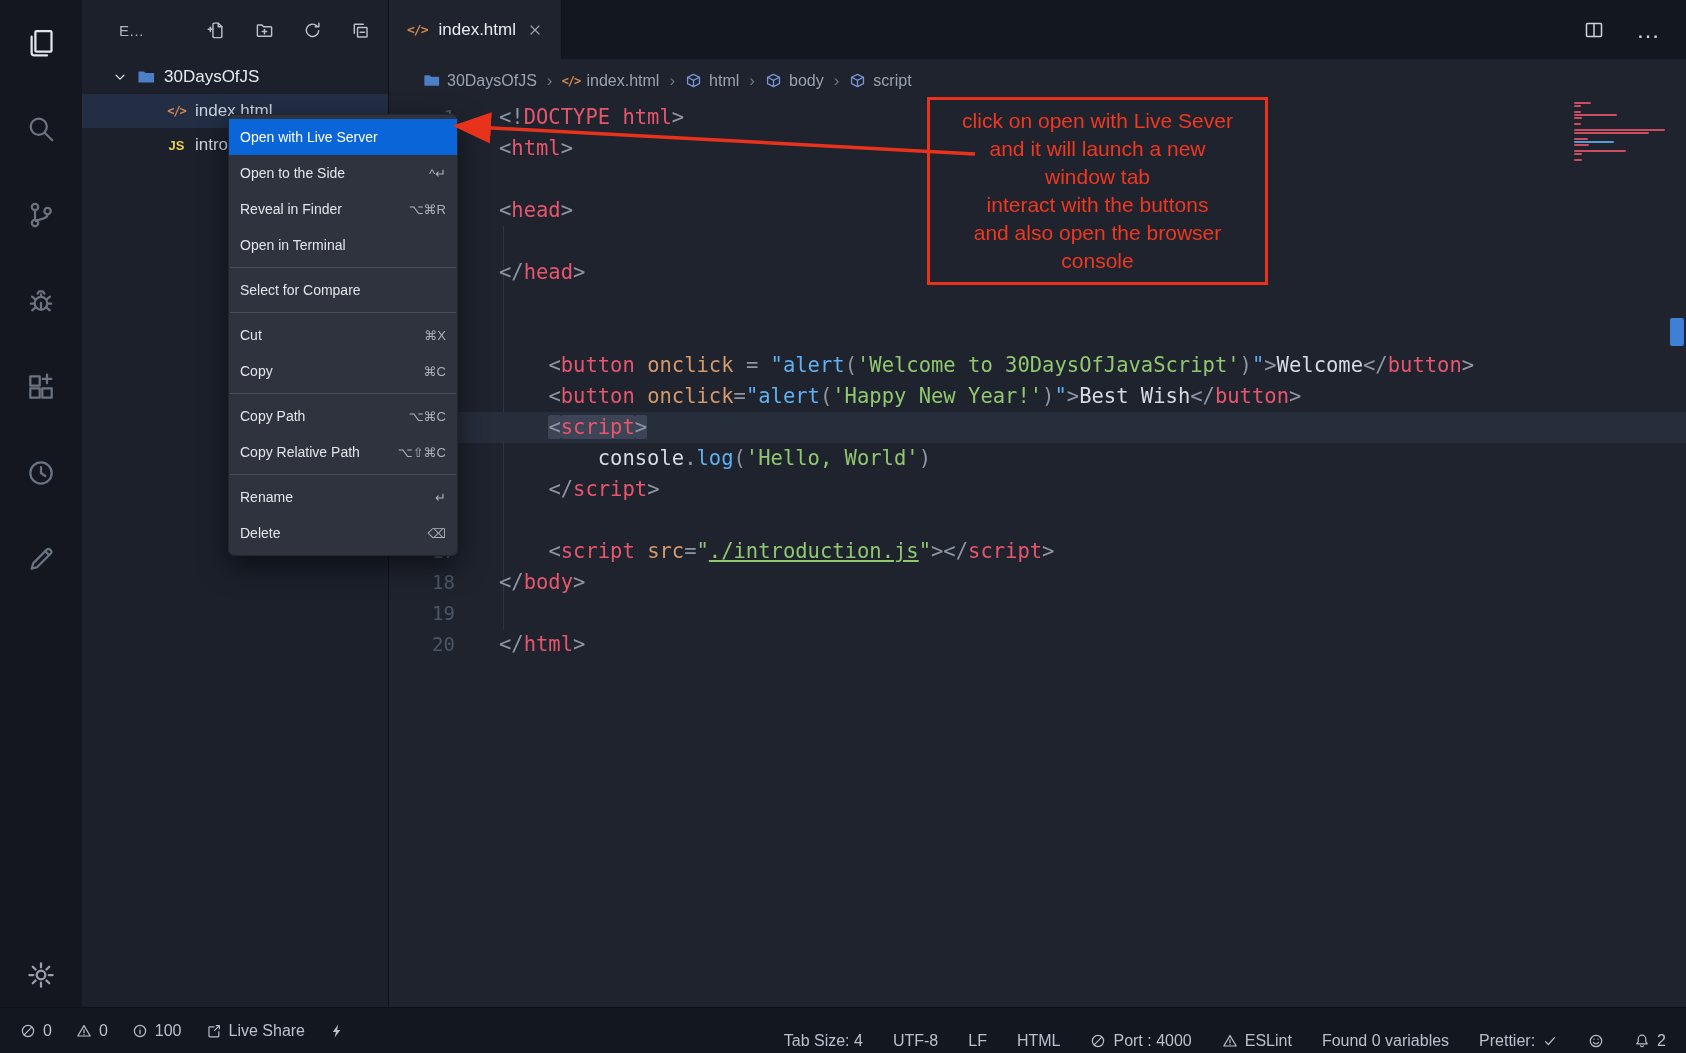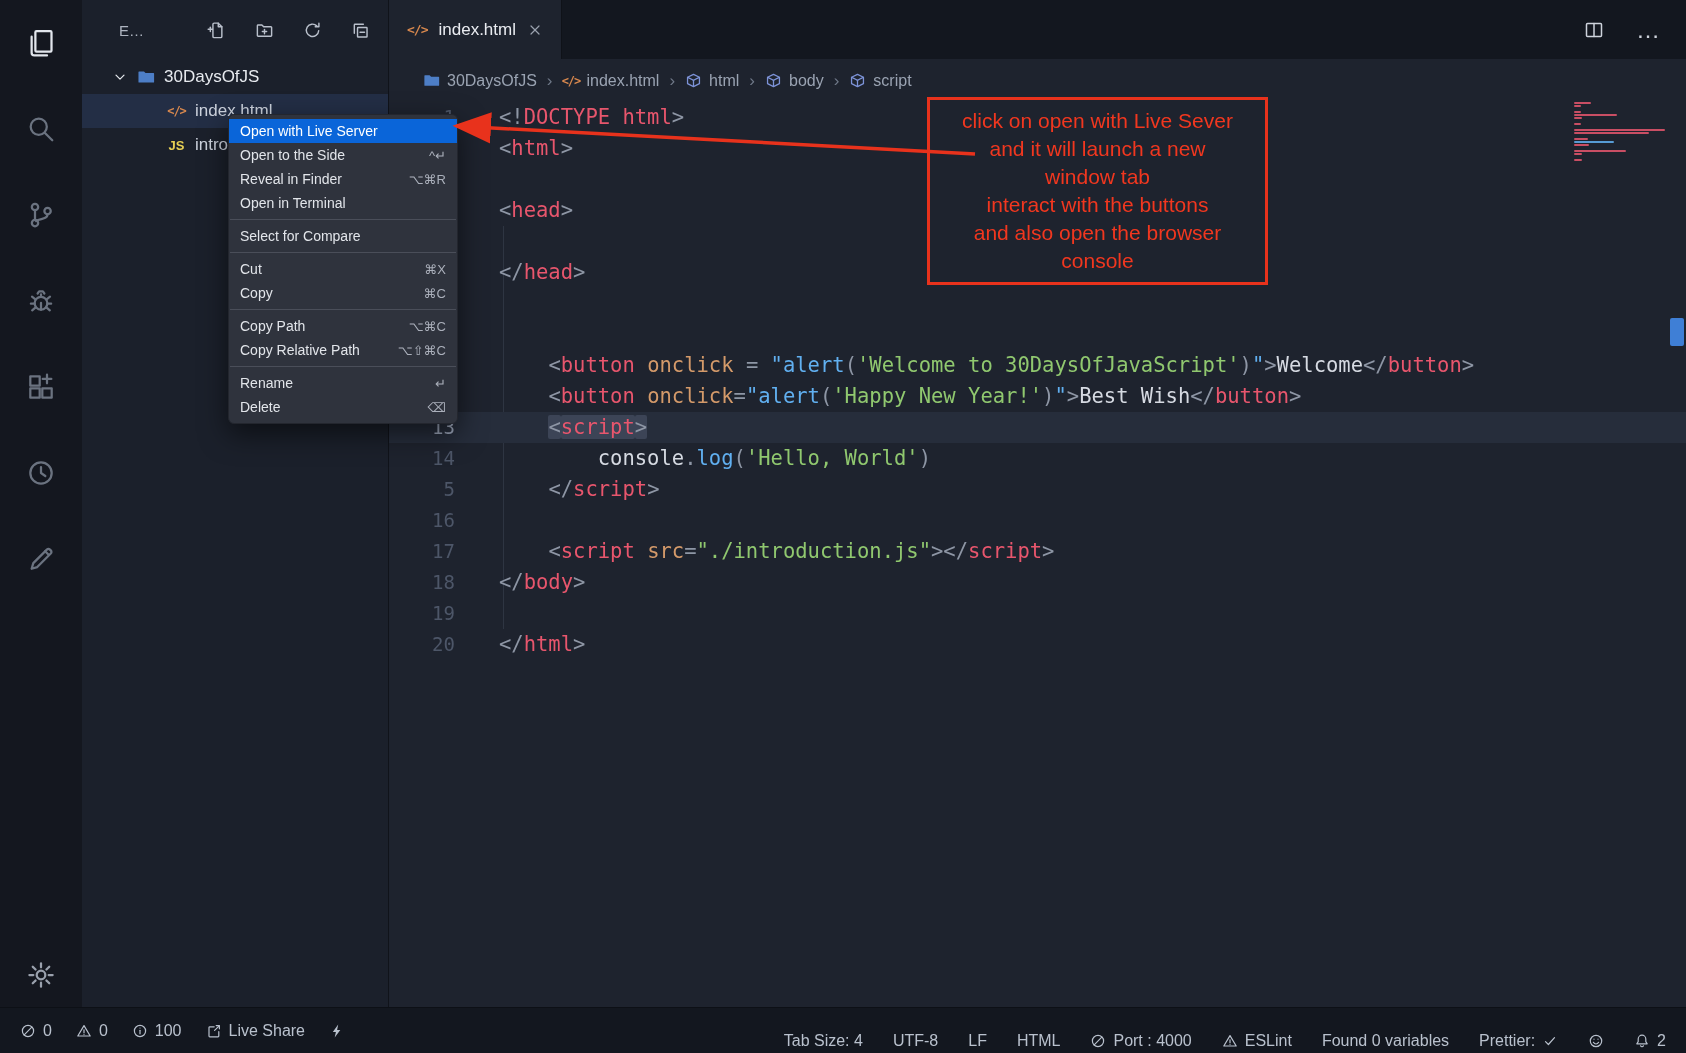--- a/index.html
+++ b/index.html
@@ -52,33 +52,33 @@
 
   .code{position:absolute;top:102px;left:0;right:0;bottom:0;overflow:hidden;
         font-family:"DejaVu Sans Mono",monospace;font-size:20.5px;}
   .code-line{display:flex;height:31px;line-height:31px;position:relative;}
   .code-line.active{background:#262d3b;}
   .ln{width:66px;text-align:right;color:#4d5668;flex:none;font-size:19px;}
   .code-line.active .ln{color:#9aa4b8;}
   .lc{white-space:pre;padding-left:44px;color:#d6dae2;}
   .tk-pu{color:#8e96a5}.tk-tg{color:#e8566d}.tk-at{color:#d49a6a}.tk-st{color:#90c86f}
   .tk-fn{color:#61b0f1}.tk-pl{color:#d6dae2}
-  .tk-lk{color:#90c86f;}
+  .tk-lk{color:#90c86f;text-decoration:underline;}
   .bx{background:#3c4456;border-radius:2px;}
   .guide{position:absolute;left:114px;top:124px;height:403px;width:1px;background:#2e3542;}
   .minimap{position:absolute;right:16px;top:0;width:96px;}
   .mm-bar{height:2px;margin-bottom:1px;border-radius:1px;opacity:.85;}
   .mm-empty{background:transparent;}
   .ovr{position:absolute;right:2px;top:216px;width:14px;height:28px;background:#3f7fd6;border-radius:2px;}
 
   
   .menu{position:absolute;left:228px;top:114px;width:228px;background:#2f333d;border:1px solid #23262e;
         border-radius:6px;padding:4px 0;box-shadow:0 10px 28px rgba(0,0,0,.55);font-size:14px;
         color:#e2e5ea;z-index:50;}
-  .menu-item{height:24px;display:flex;align-items:center;justify-content:space-between;padding:0 11px;}
+  .menu-item{height:36px;display:flex;align-items:center;justify-content:space-between;padding:0 11px;}
   .menu-item .sc{color:#abb0bb;font-size:13px;}
   .menu-item.hl{background:#0a65d9;color:#ffffff;}
   .menu-item.hl .sc{color:#d9e6fa;}
   .menu-sep{height:1px;background:#4a4e59;margin:4px 1px;}
 
   
   .ann{position:absolute;left:927px;top:97px;width:327px;border:3px solid #e8321c;color:#f1371f;
        font-size:21px;line-height:28px;text-align:center;padding:7px 4px;z-index:40;background:transparent;}
   .arrow{position:absolute;left:0;top:0;z-index:60;pointer-events:none;}
 

